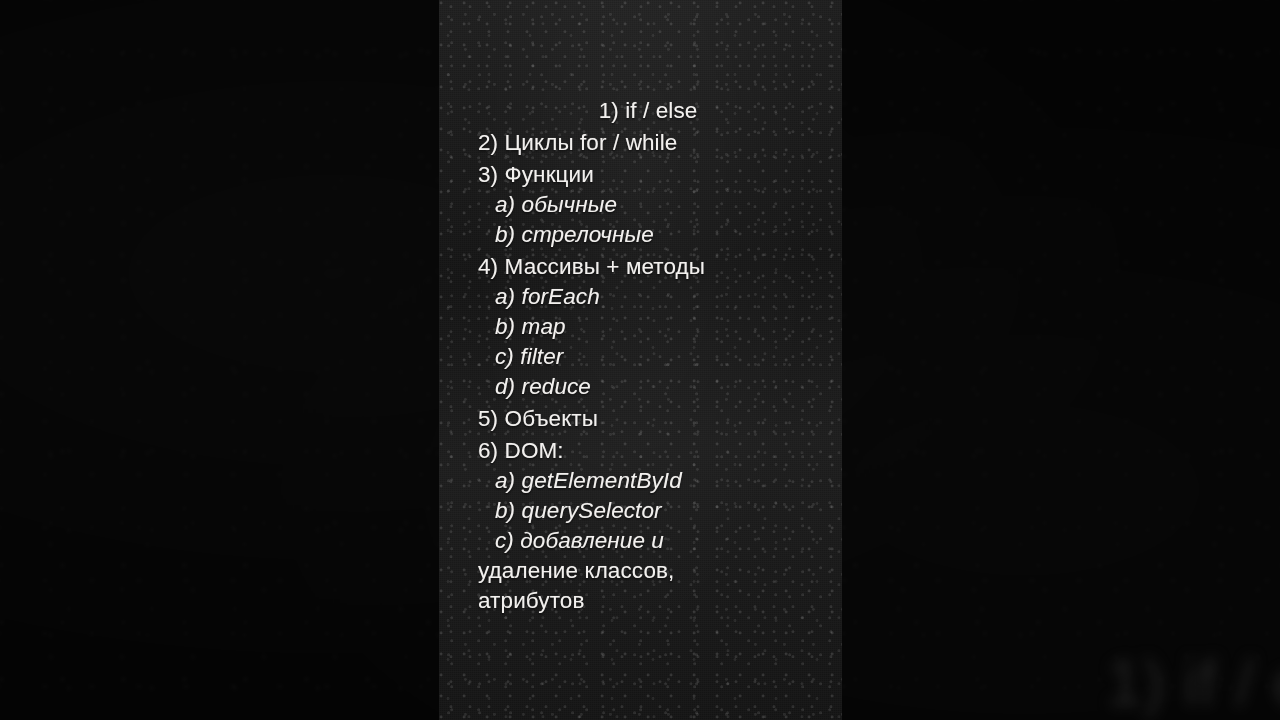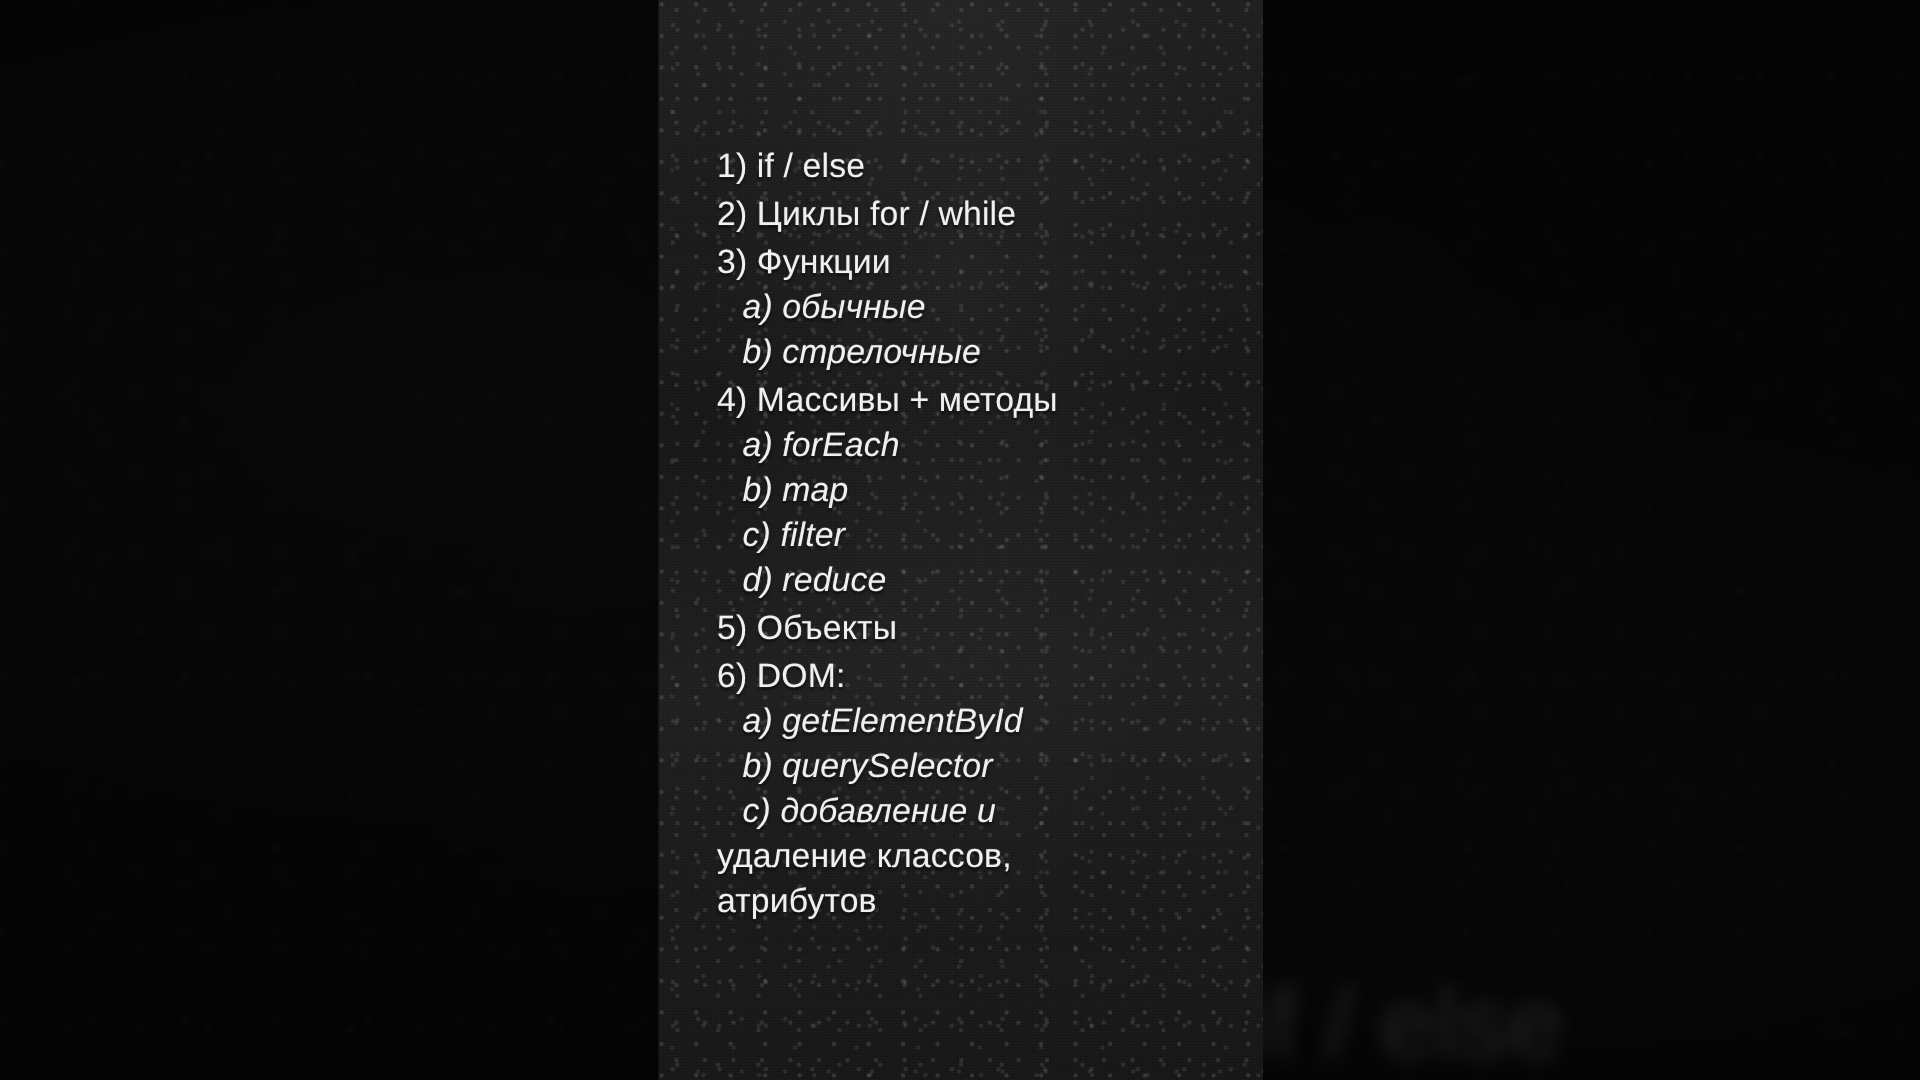--- a/index.html
+++ b/index.html
@@ -107,21 +107,21 @@
     text-shadow:
       0 0 1px rgba(255,255,255,0.35),
       0 1px 2px rgba(0,0,0,0.9);
     white-space: pre-wrap;
   }
   .center-panel .list { position: absolute; }
 
   .row { display: block; }
   .row.group-start { margin-top: 2px; }
   .row.sub { padding-left: 17px; font-style: italic; }
-  .row.first { margin-top: 0; }
+  .row.first { margin-top: 0; text-align: center; }
 </style>
 </head>
 <body>
 
 <div class="stage">
 
   <div class="backdrop">
     <div class="backdrop-noise"></div>
     <div class="backdrop-textwrap">
       <div class="list" id="backdrop-list"><div class="row first">1) if / else</div></div>

